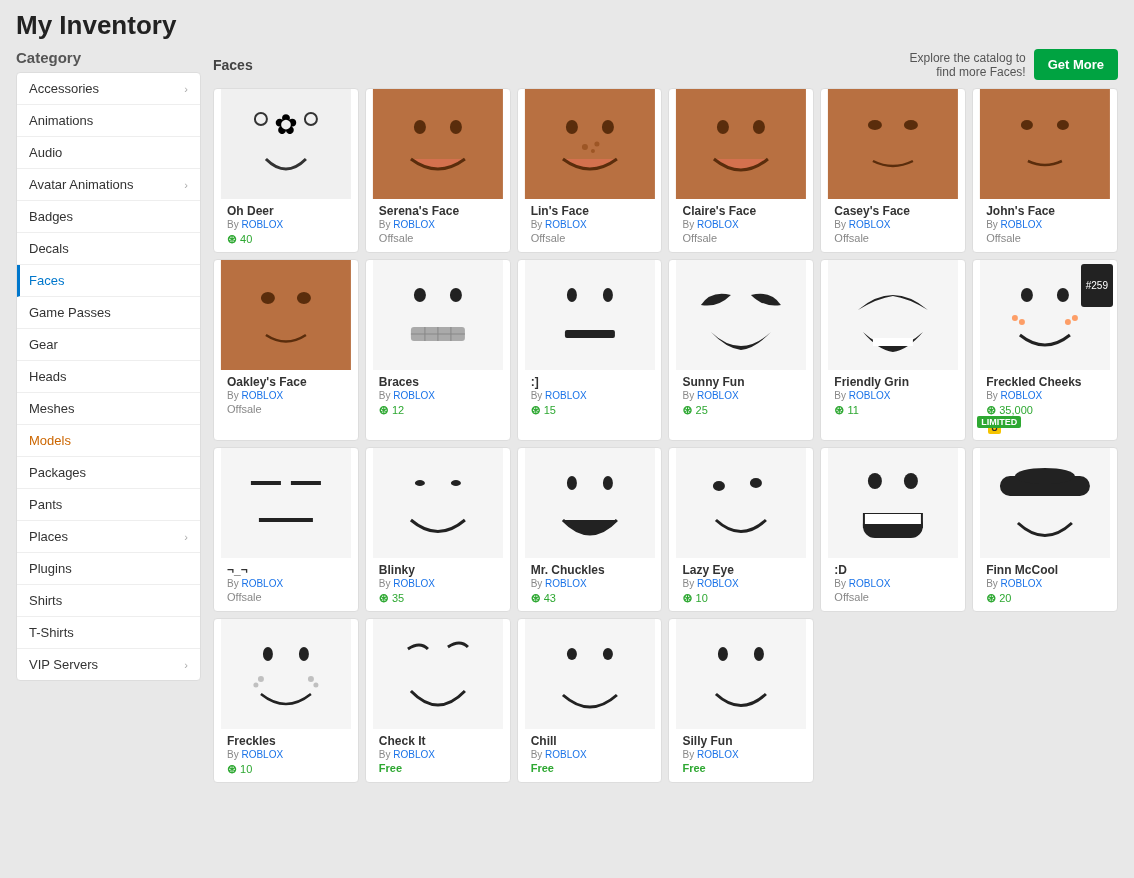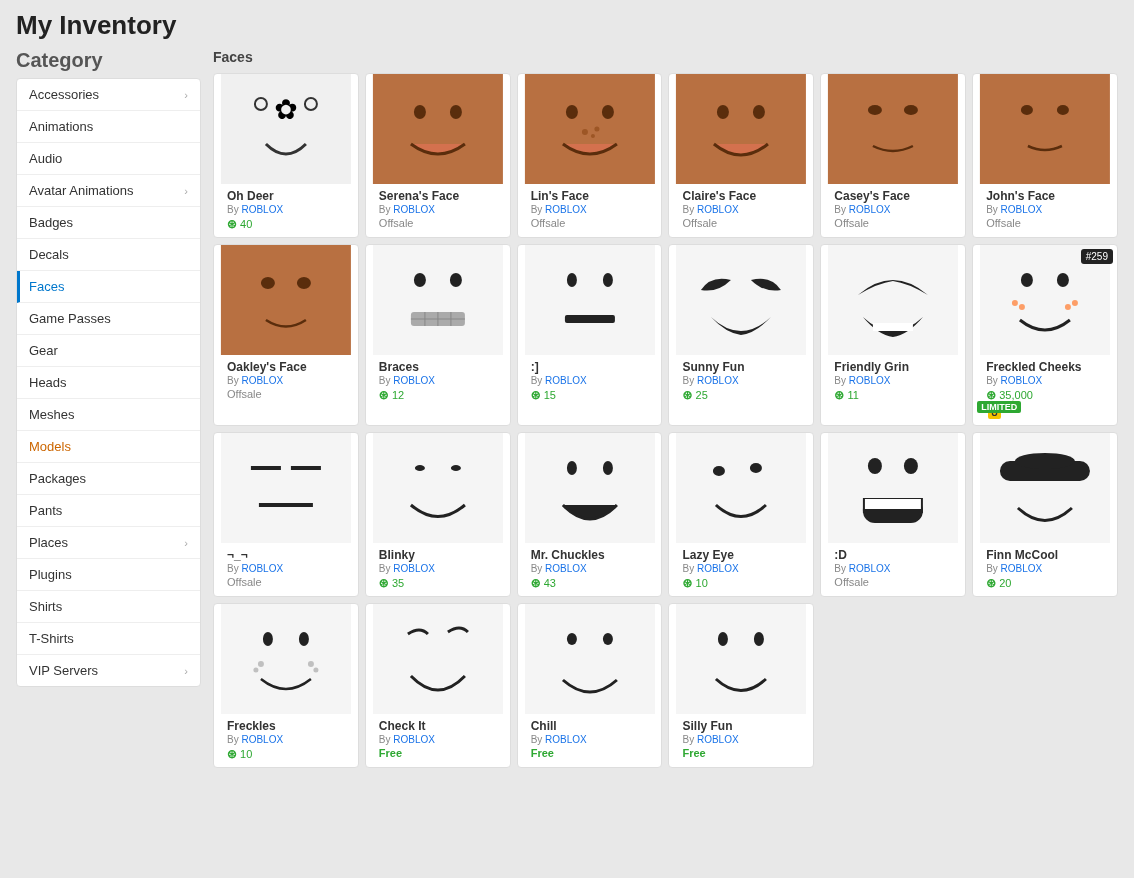--- a/index.html
+++ b/index.html
@@ -6,21 +6,21 @@
     body { background: #e8e8e8; font-family: Arial, sans-serif; font-size: 13px; color: #333; }
 
     .page-wrapper { display: flex; flex-direction: column; padding: 10px 16px; }
 
     h1 { font-size: 26px; font-weight: bold; margin-bottom: 8px; color: #222; }
 
     .main-layout { display: flex; gap: 12px; }
 
     
     .sidebar { width: 185px; flex-shrink: 0; }
-    .sidebar-label { font-size: 20px; font-weight: bold; margin-bottom: 6px; color: #555; }
+    .sidebar-label { font-size: 15px; font-weight: bold; margin-bottom: 6px; color: #555; }
     .sidebar-list { background: #fff; border: 1px solid #ddd; border-radius: 4px; overflow: hidden; }
     .sidebar-item {
       display: flex; align-items: center; justify-content: space-between;
       padding: 8px 12px; cursor: pointer; border-bottom: 1px solid #eee;
       font-size: 13px; color: #333;
     }
     .sidebar-item:last-child { border-bottom: none; }
     .sidebar-item.active { border-left: 3px solid #0077cc; color: #0077cc; padding-left: 9px; }
     .sidebar-item.orange { color: #cc6600; }
     .chevron { font-size: 11px; color: #aaa; }
@@ -77,21 +77,21 @@
       background: #2ea832; color: #fff; font-size: 9px; font-weight: bold;
       padding: 1px 4px; border-radius: 2px;
     }
     .limited-u-badge {
       display: inline-block; background: #f5c400; color: #333; font-size: 9px;
       font-weight: bold; padding: 1px 3px; border-radius: 2px; margin-left: 2px;
     }
     .number-badge {
       position: absolute; top: 4px; right: 4px;
       background: #222; color: #fff; font-size: 10px;
-      padding: 2px 5px; border-radius: 3px;
+      padding: 16px 5px; border-radius: 3px;
     }
   </style>
 </head>
 <body>
 
 <div class="page-wrapper">
   <h1>My Inventory</h1>
 
   <div class="main-layout">
 
@@ -158,20 +158,26 @@
           <div class="sidebar-item">
             <span>VIP Servers</span>
             <span class="chevron">›</span>
           </div>
         </div>
     </div>
 
     <div class="content">
       <div class="content-header">
         <div class="content-title">Faces</div>
+        <div style="display:flex;align-items:center;gap:8px;">
+          <div class="catalog-info">
+            <span>Explore the catalog to<br>find more Faces!</span>
+          </div>
+          <button class="get-more-btn">Get More</button>
+        </div>
       </div>
 
       <div class="items-grid" id="items-grid">
           <div class="item-card">
             <div class="item-image">
               <svg viewBox="0 0 130 110" xmlns="http://www.w3.org/2000/svg">
                 <rect width="130" height="110" fill="#f0f0f0"></rect>
       <text x="65" y="45" text-anchor="middle" font-size="28">✿</text>
       <circle cx="40" cy="30" r="6" fill="none" stroke="#333" stroke-width="2"></circle>
       <circle cx="90" cy="30" r="6" fill="none" stroke="#333" stroke-width="2"></circle>

